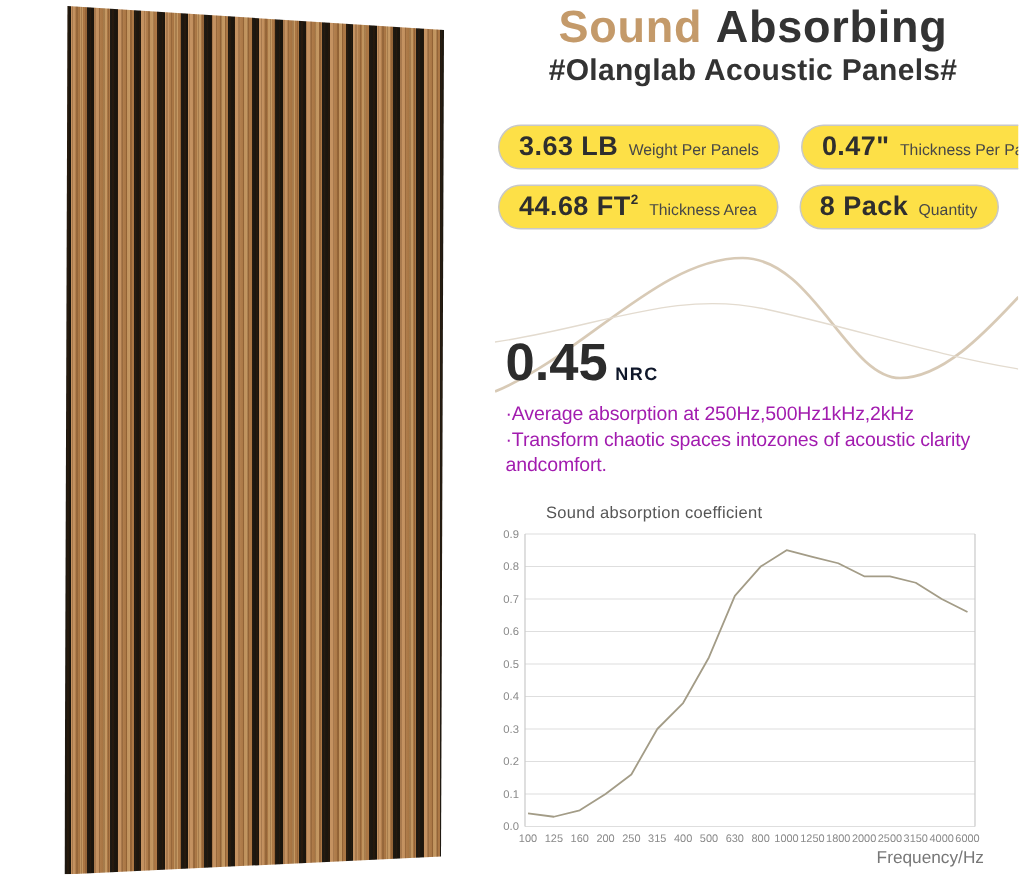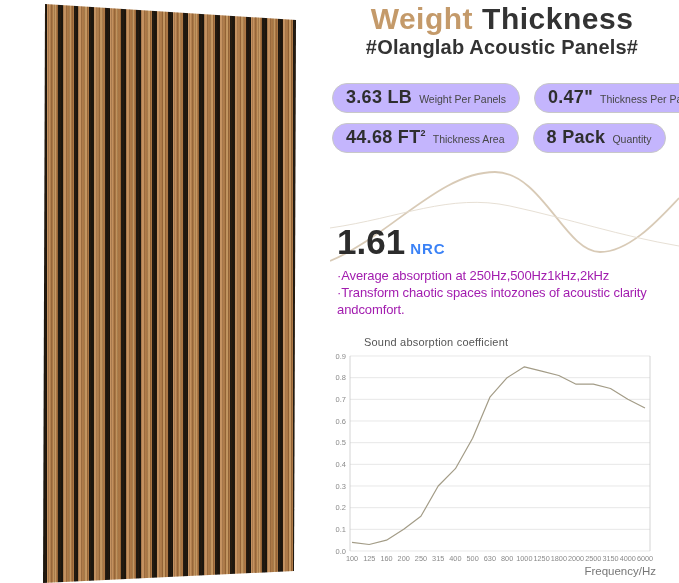--- a/index.html
+++ b/index.html
@@ -25,47 +25,47 @@
   .title{font-size:30px;font-weight:700;letter-spacing:0.5px;line-height:1.05;}
   .title .accent{color:var(--accent-tan);}
   .title .rest{margin-left:9px;}
   .subtitle{font-size:20px;font-weight:700;margin-top:1px;letter-spacing:0.2px;}
 
   .pills{position:absolute;left:332px;top:83px;width:342px;}
   .pill-row{display:flex;gap:14px;margin-bottom:10px;}
   .pill{
     display:inline-flex;align-items:baseline;gap:7px;
     border:1px solid var(--pill-border);border-radius:16px;
-    padding:3px 13px 4px 13px;background:#c4b5fd;white-space:nowrap;
+    padding:3px 13px 4px 13px;background:#fde047;white-space:nowrap;
   }
   .pill .val{font-size:18px;font-weight:700;color:#2e2e2e;letter-spacing:0.3px;}
   .pill sup{font-size:9px;font-weight:700;color:#2e2e2e;}
   .pill .lab{font-size:10.5px;color:#474747;}
 
   .wave-svg{position:absolute;left:330px;top:148px;width:349px;height:120px;}
 
   .nrc{position:absolute;left:337px;top:222px;width:340px;color:var(--text-dark);}
   .nrc-line{display:flex;align-items:baseline;gap:5px;}
   .nrc-value{font-size:35px;font-weight:700;color:#2c2c2c;}
-  .nrc-unit{font-size:15px;font-weight:700;letter-spacing:1px;color:#3b82f6;}
+  .nrc-unit{font-size:12px;font-weight:700;letter-spacing:1px;color:#0f172a;}
   .bullets{margin-top:5px;font-size:13px;line-height:1.32;letter-spacing:-0.1px;color:#a21caf;width:340px;}
 
   .chart-title{position:absolute;left:340px;top:336px;font-size:11px;color:#555;letter-spacing:0.2px;margin-left:24px;}
   .chart-svg{position:absolute;left:334px;top:350px;width:340px;height:232px;}
   svg text{font-family:"Liberation Sans",sans-serif;}
 </style>
 </head>
 <body>
 
 <div class="stage">
 
   <div class="wood-panel"></div>
 
   <div class="title-wrap">
-    <h1 class="title"><span class="accent">Weight</span><span class="rest">Thickness</span></h1>
+    <h1 class="title"><span class="accent">Sound</span><span class="rest">Absorbing</span></h1>
     <div class="subtitle">#Olanglab Acoustic Panels#</div>
   </div>
 
   <div class="pills">
     <div class="pill-row">
       <div class="pill">
         <span class="val">3.63 LB</span>
         <span class="lab">Weight Per Panels</span>
       </div>
       <div class="pill">
@@ -85,21 +85,21 @@
     </div>
   </div>
 
   <svg class="wave-svg" viewBox="0 0 349 120">
     <path d="M 0,113 C 60,88 110,24 165,24 C 212,24 235,104 270,104 C 300,104 330,70 349,50" fill="none" stroke="var(--wave)" stroke-width="1.8" opacity="0.95"></path>
     <path d="M 0,80 C 70,70 120,45 180,58 C 240,71 290,88 349,98" fill="none" stroke="var(--wave-light)" stroke-width="0.9"></path>
   </svg>
 
   <div class="nrc">
     <div class="nrc-line">
-      <span class="nrc-value">1.61</span>
+      <span class="nrc-value">0.45</span>
       <span class="nrc-unit">NRC</span>
     </div>
     <div class="bullets">
       <div>·Average absorption at 250Hz,500Hz1kHz,2kHz</div>
       <div>·Transform chaotic spaces intozones of acoustic clarity andcomfort.</div>
     </div>
   </div>
 
   <div class="chart-title">Sound absorption coefficient</div>
   <svg class="chart-svg" viewBox="0 0 340 232">

